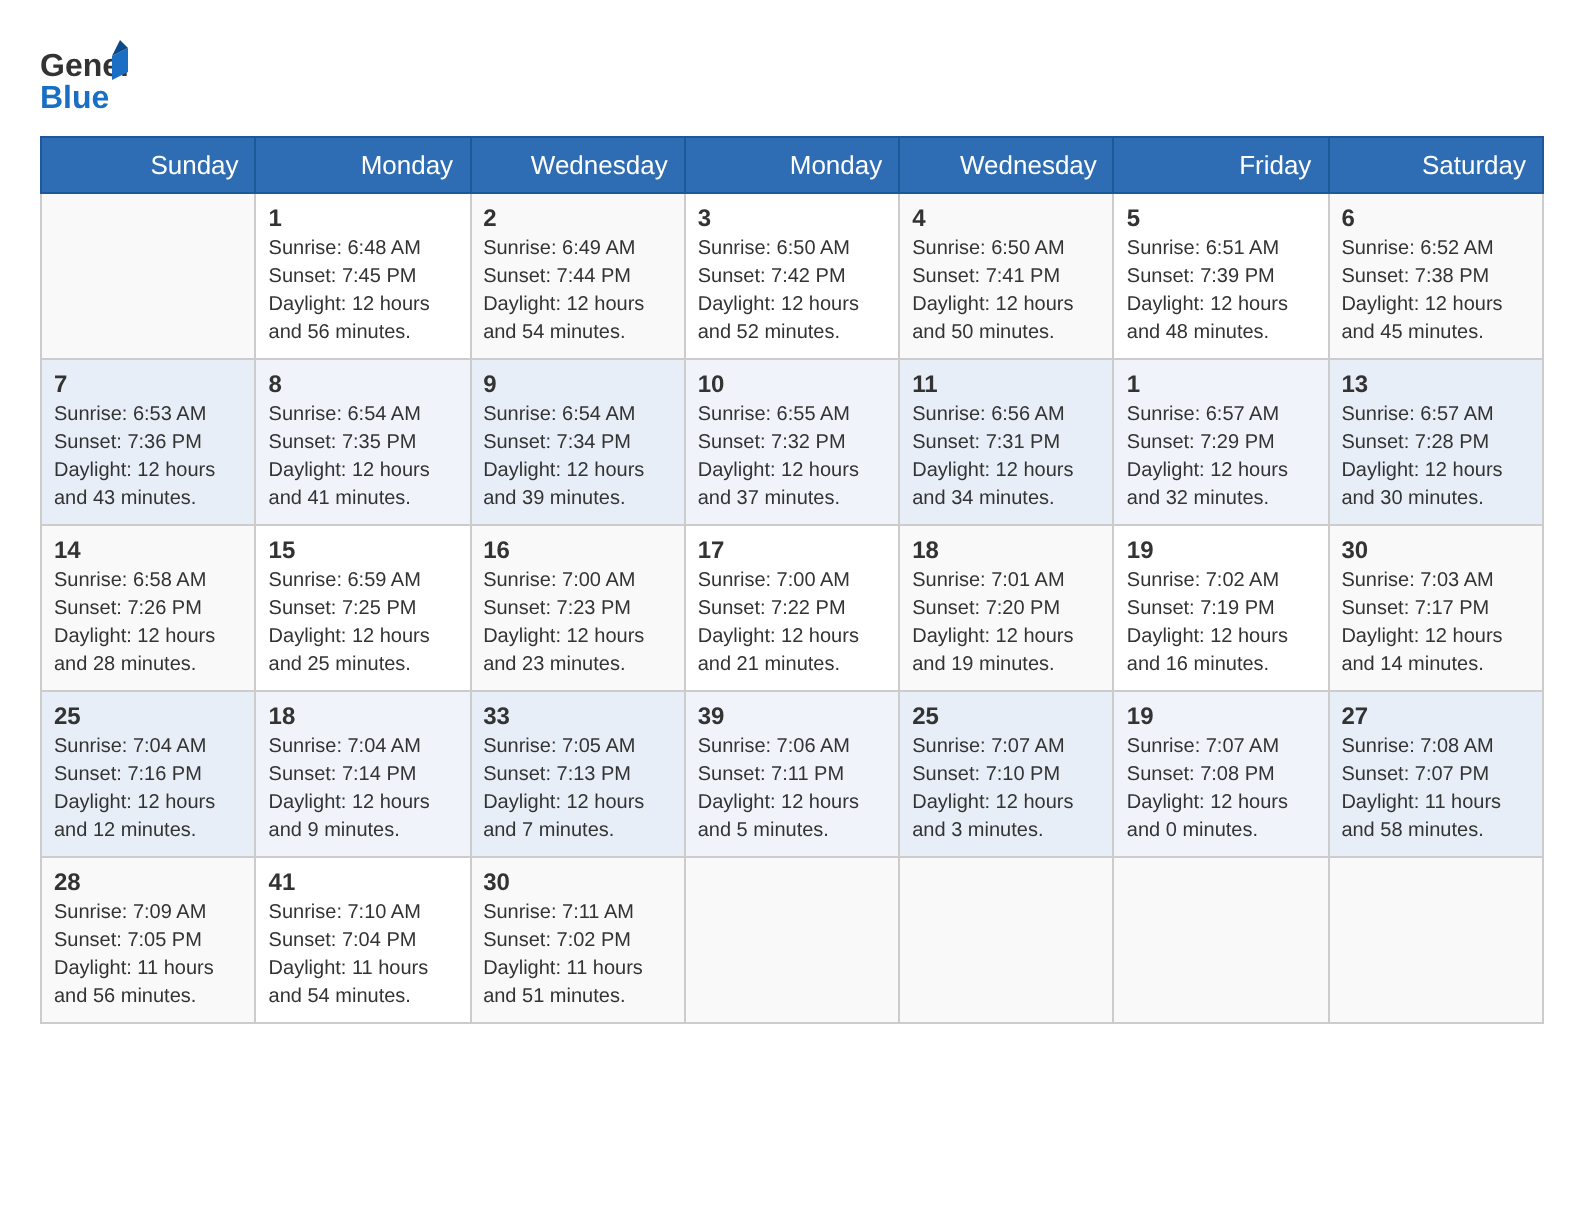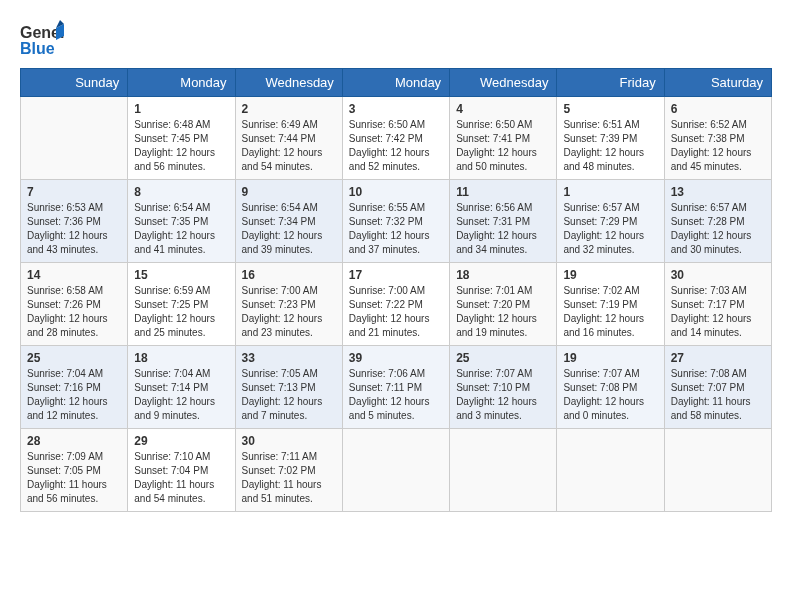--- a/index.html
+++ b/index.html
@@ -237,21 +237,21 @@
           <span class="day-num">27</span>
           <div class="day-info">Sunrise: 7:08 AM<br>Sunset: 7:07 PM<br>Daylight: 11 hours<br>and 58 minutes.</div>
         </td>
       </tr>
       <tr>
         <td>
           <span class="day-num">28</span>
           <div class="day-info">Sunrise: 7:09 AM<br>Sunset: 7:05 PM<br>Daylight: 11 hours<br>and 56 minutes.</div>
         </td>
         <td>
-          <span class="day-num">29</span>
+          <span class="day-num">41</span>
           <div class="day-info">Sunrise: 7:10 AM<br>Sunset: 7:04 PM<br>Daylight: 11 hours<br>and 54 minutes.</div>
         </td>
         <td>
           <span class="day-num">30</span>
           <div class="day-info">Sunrise: 7:11 AM<br>Sunset: 7:02 PM<br>Daylight: 11 hours<br>and 51 minutes.</div>
         </td>
         <td class="empty-cell"></td>
         <td class="empty-cell"></td>
         <td class="empty-cell"></td>
         <td class="empty-cell"></td>

